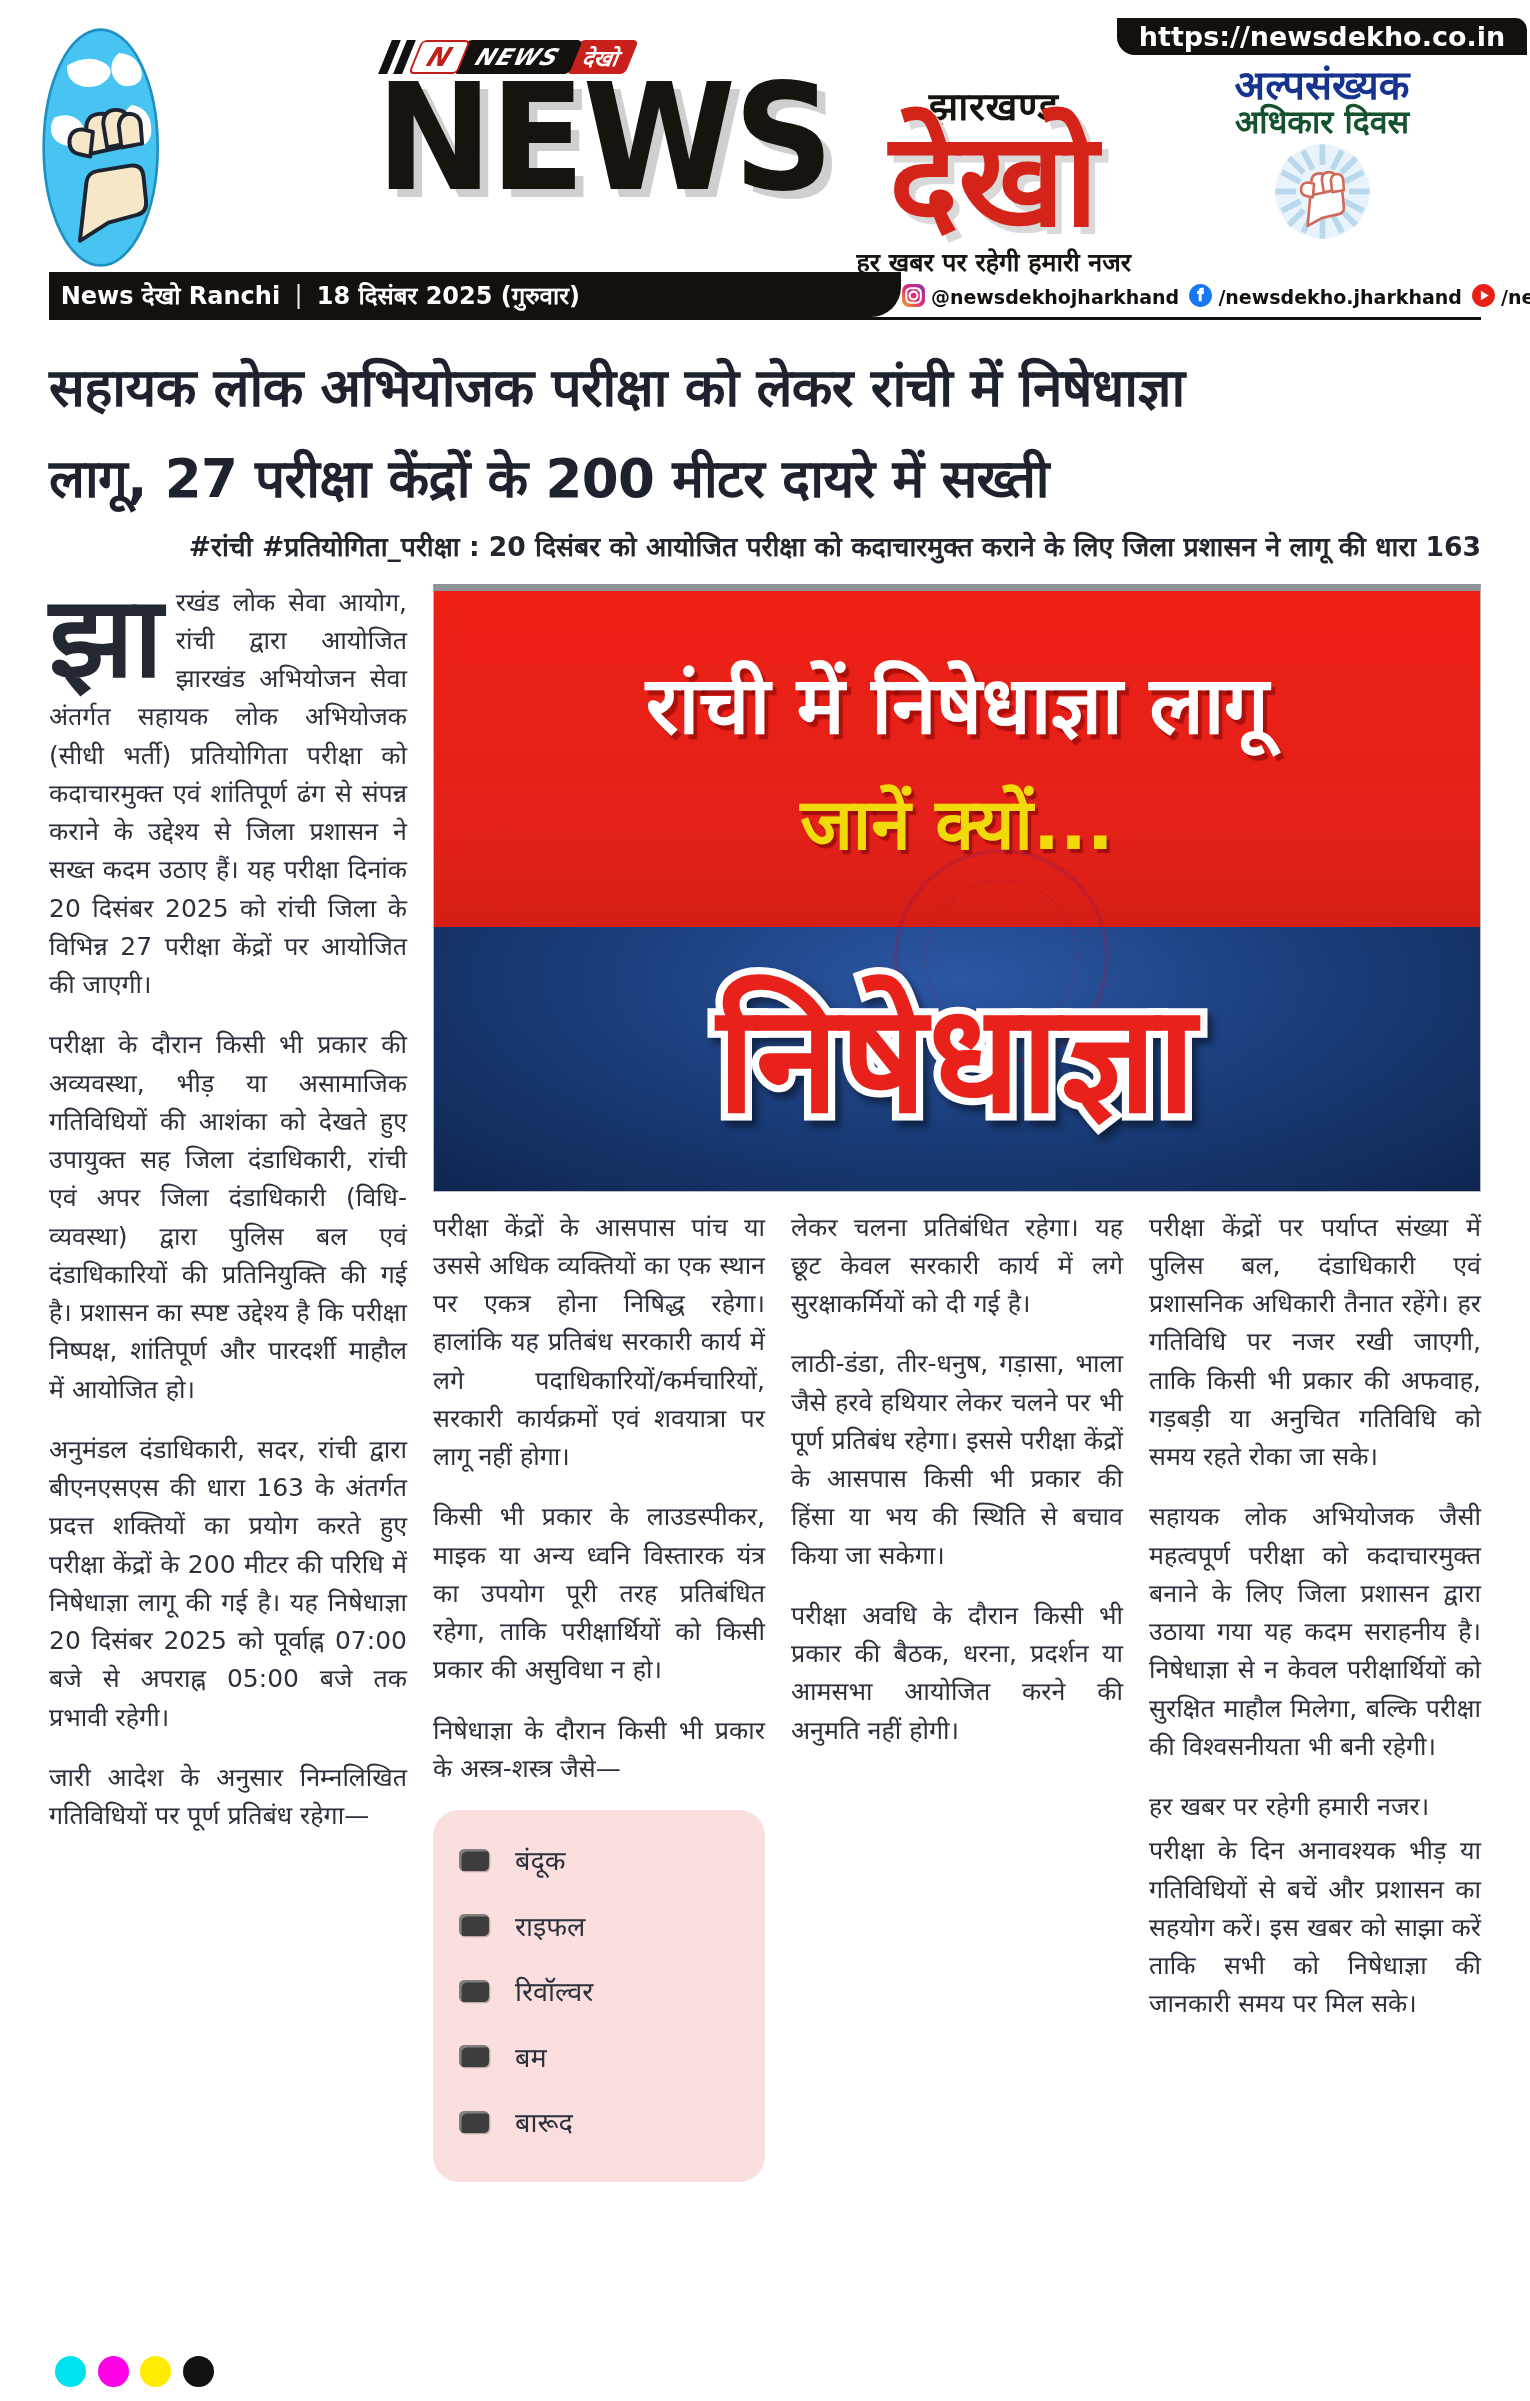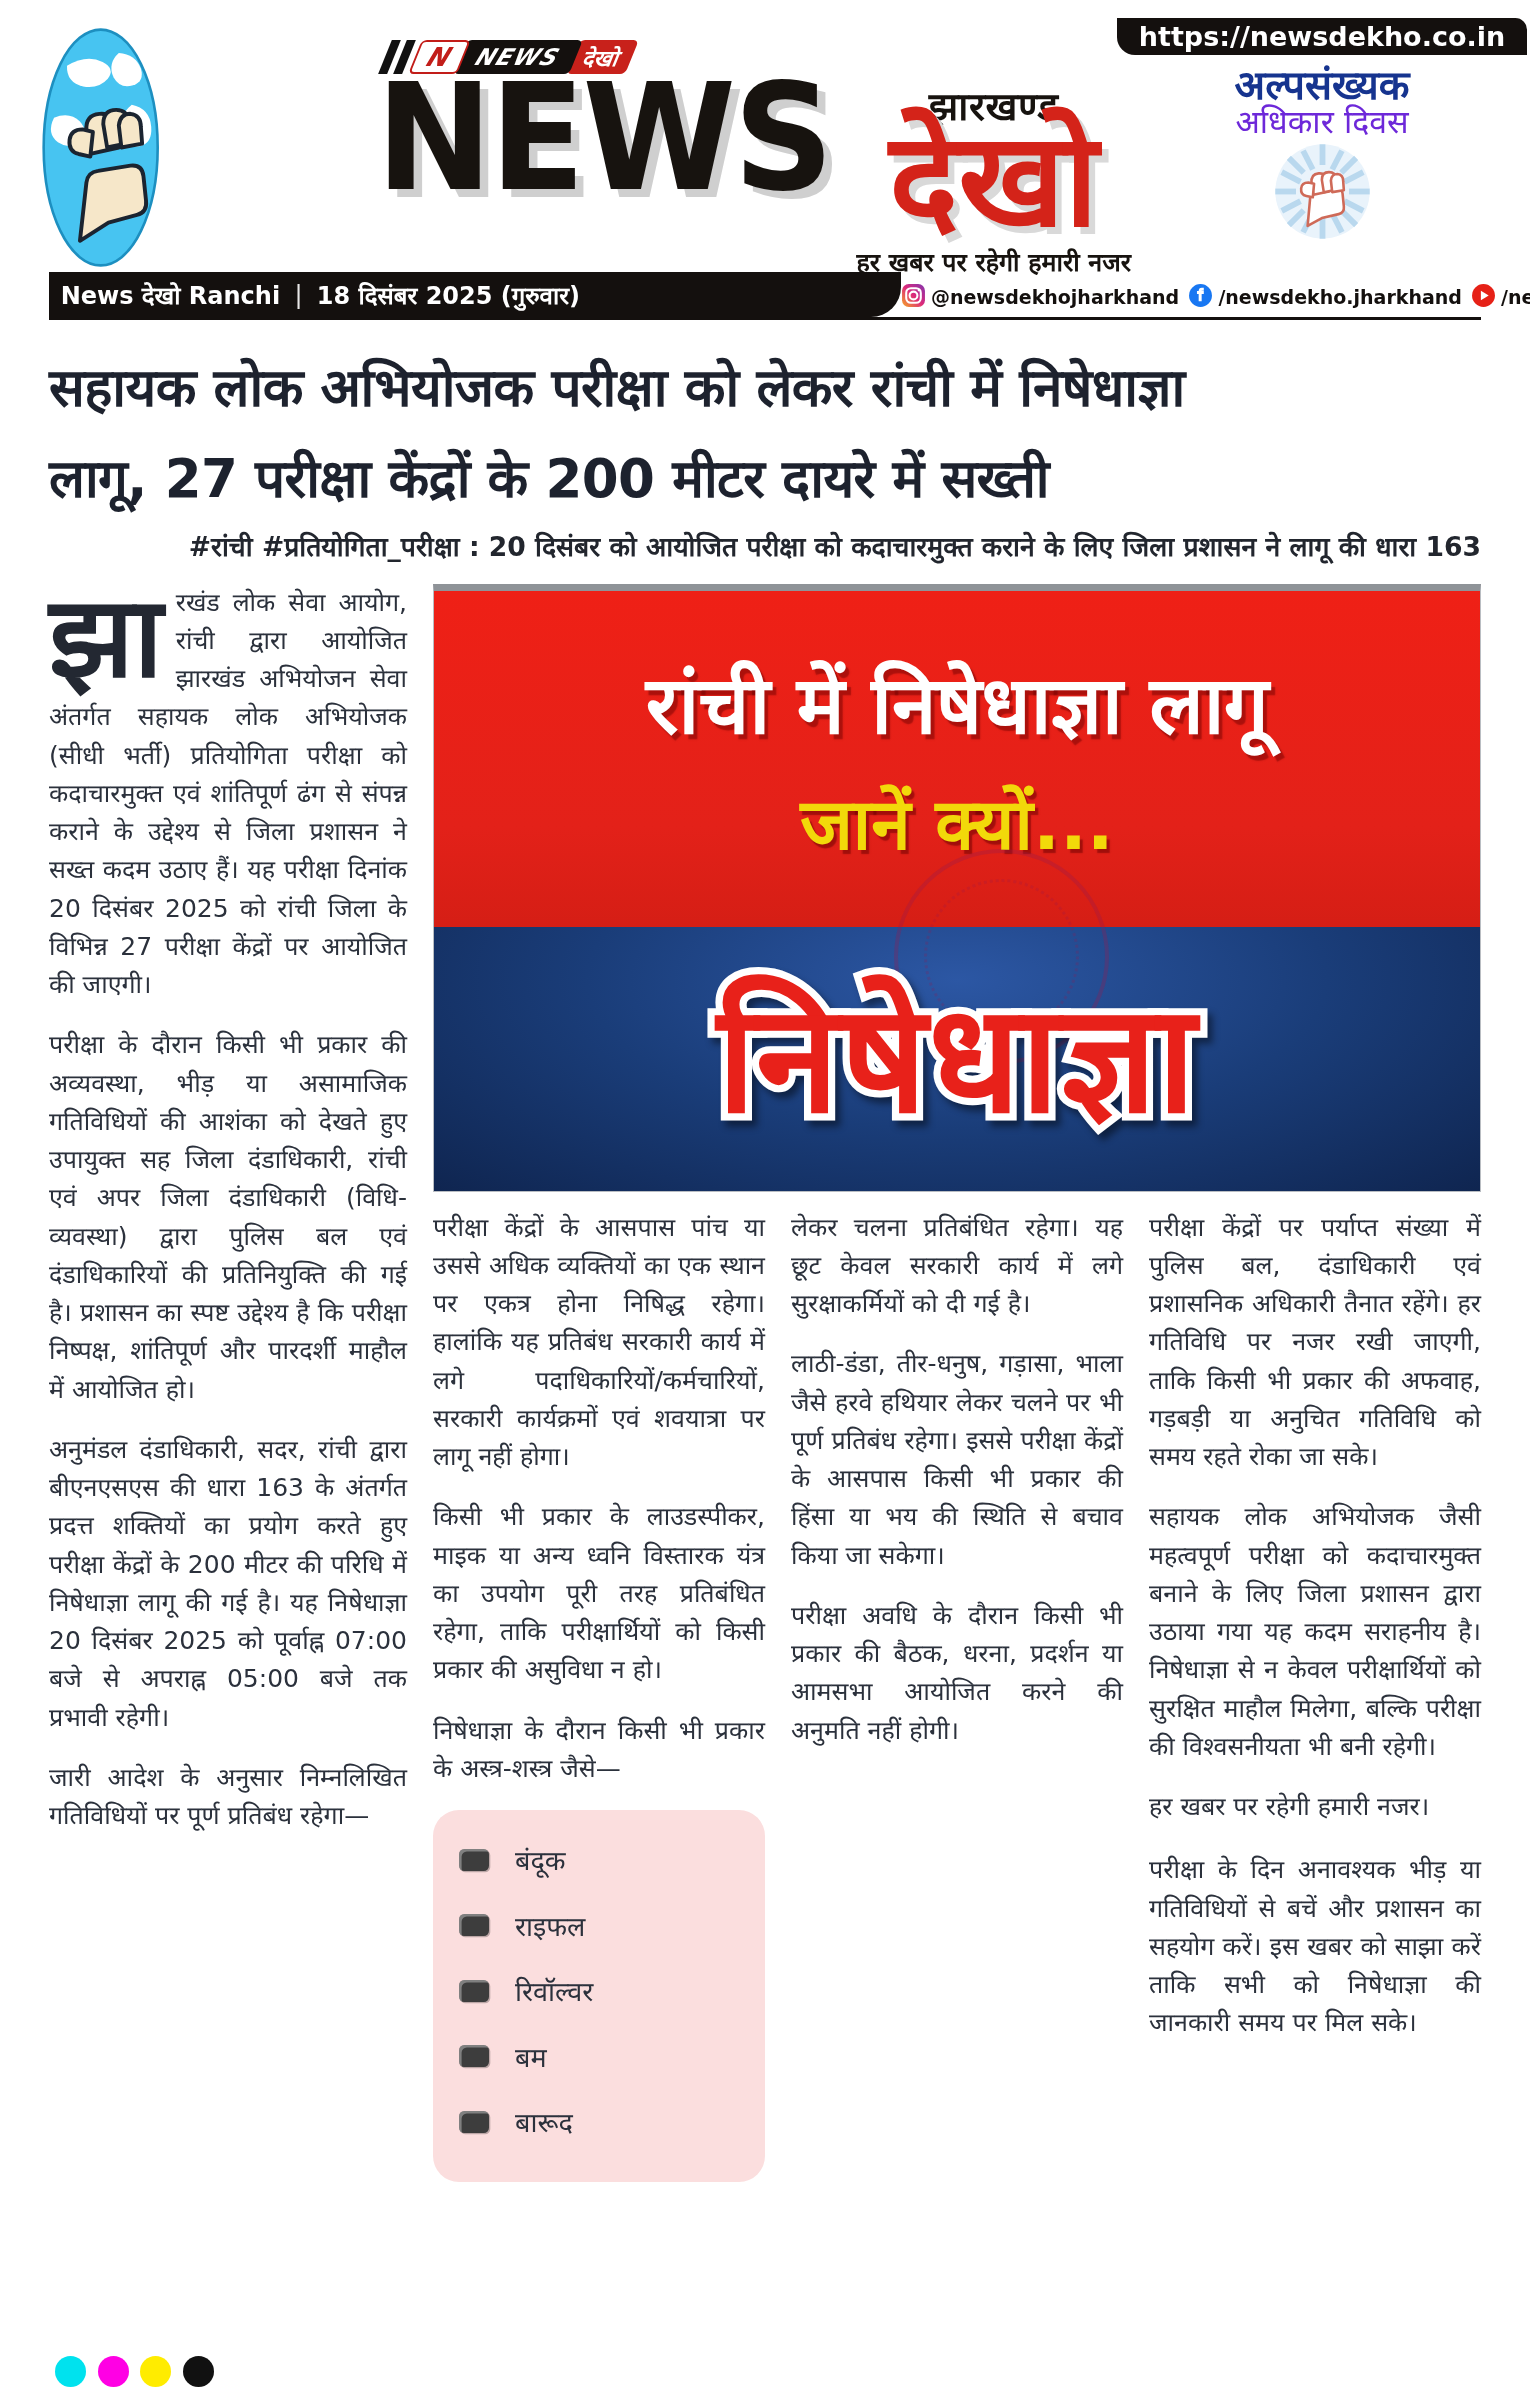--- a/index.html
+++ b/index.html
@@ -34,21 +34,21 @@
     font-size:130px;line-height:0.95;font-weight:900;color:#d42319;margin-top:-11.7px;
     text-shadow:6.5px 6.5px 0 #d9d9d9;
   }
   .tagline{font-size:25px;font-weight:bold;color:#17130f;margin-top:1.3px;white-space:nowrap;}
   .right-group{position:absolute;right:0;top:18px;width:318px;display:flex;flex-direction:column;align-items:center;}
   .url-badge{
     background:#14100e;color:#fff;font-size:27px;font-weight:bold;
     border-radius:0 11.7px 0 18px;padding:3px 22px;white-space:nowrap;
   }
   .event-line1{color:#16348f;font-size:40px;font-weight:900;margin-top:9px;line-height:1.05;}
-  .event-line2{color:#6d28d9;font-size:32px;font-weight:400;line-height:1.05;}
+  .event-line2{color:#14532d;font-size:32px;font-weight:700;line-height:1.05;}
   .fist-circle{margin-top:3.9px;}
   
   .date-row{display:flex;height:45px;border-bottom:3.2px solid #14100e;position:relative;z-index:3;}
   .date-bar{
     flex:0 0 840px;background:#14100e;color:#fff;display:flex;align-items:center;
     padding-left:11.7px;gap:14.3px;font-size:24px;font-weight:bold;border-radius:0 0 30px 0;
     white-space:nowrap;
   }
   .date-bar .sep{font-weight:normal;opacity:.9;}
   .social-strip{flex:1;display:flex;align-items:flex-end;justify-content:flex-end;gap:9px;padding-bottom:5.2px;}
@@ -311,21 +311,21 @@
 
     <div class="colC bodycol">
       <p>लेकर चलना प्रतिबंधित रहेगा। यह छूट केवल सरकारी कार्य में लगे सुरक्षाकर्मियों को दी गई है।</p>
       <p>लाठी-डंडा, तीर-धनुष, गड़ासा, भाला जैसे हरवे हथियार लेकर चलने पर भी पूर्ण प्रतिबंध रहेगा। इससे परीक्षा केंद्रों के आसपास किसी भी प्रकार की हिंसा या भय की स्थिति से बचाव किया जा सकेगा।</p>
       <p>परीक्षा अवधि के दौरान किसी भी प्रकार की बैठक, धरना, प्रदर्शन या आमसभा आयोजित करने की अनुमति नहीं होगी।</p>
     </div>
 
     <div class="colD bodycol">
       <p>परीक्षा केंद्रों पर पर्याप्त संख्या में पुलिस बल, दंडाधिकारी एवं प्रशासनिक अधिकारी तैनात रहेंगे। हर गतिविधि पर नजर रखी जाएगी, ताकि किसी भी प्रकार की अफवाह, गड़बड़ी या अनुचित गतिविधि को समय रहते रोका जा सके।</p>
       <p>सहायक लोक अभियोजक जैसी महत्वपूर्ण परीक्षा को कदाचारमुक्त बनाने के लिए जिला प्रशासन द्वारा उठाया गया यह कदम सराहनीय है। निषेधाज्ञा से न केवल परीक्षार्थियों को सुरक्षित माहौल मिलेगा, बल्कि परीक्षा की विश्वसनीयता भी बनी रहेगी।</p>
-      <p style="margin-bottom:25px;">हर खबर पर रहेगी हमारी नजर।</p>
+      <p style="margin-bottom:6px;">हर खबर पर रहेगी हमारी नजर।</p>
       <p>परीक्षा के दिन अनावश्यक भीड़ या गतिविधियों से बचें और प्रशासन का सहयोग करें। इस खबर को साझा करें ताकि सभी को निषेधाज्ञा की जानकारी समय पर मिल सके।</p>
     </div>
   </div>
 
   <div class="footer-dots">
     <div class="dot" style="background: rgb(0, 226, 238);"></div>
     <div class="dot" style="background: rgb(255, 0, 228);"></div>
     <div class="dot" style="background: rgb(255, 236, 0);"></div>
     <div class="dot" style="background: rgb(17, 17, 17);"></div>
   </div>

